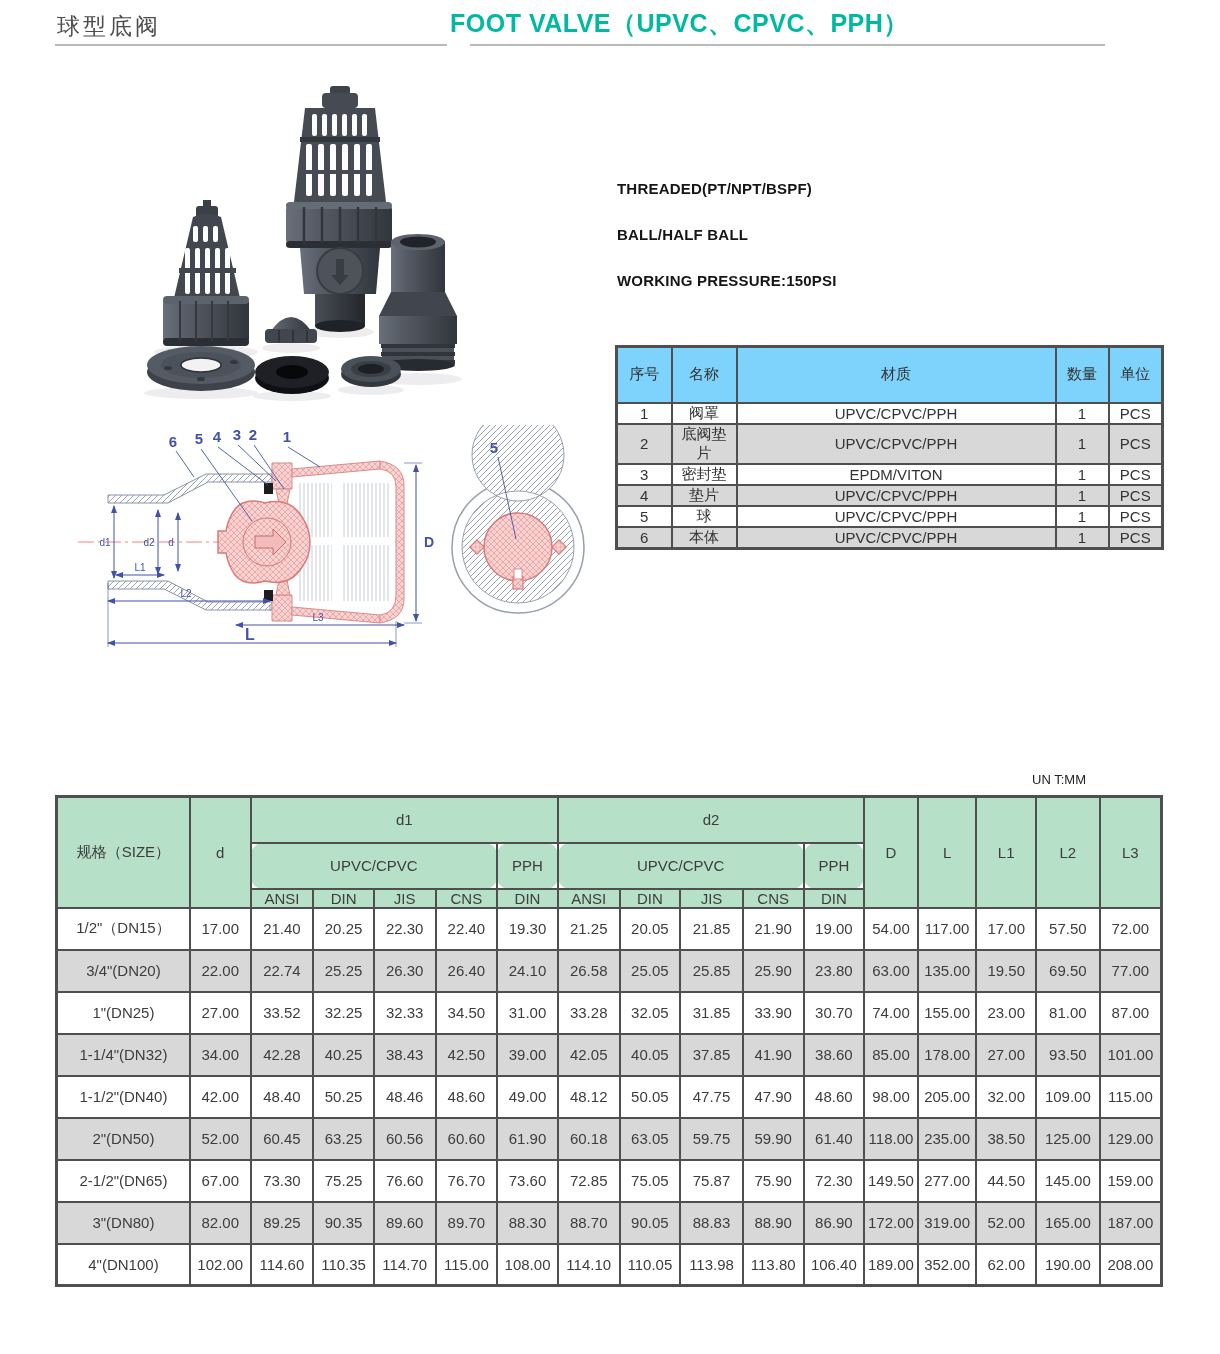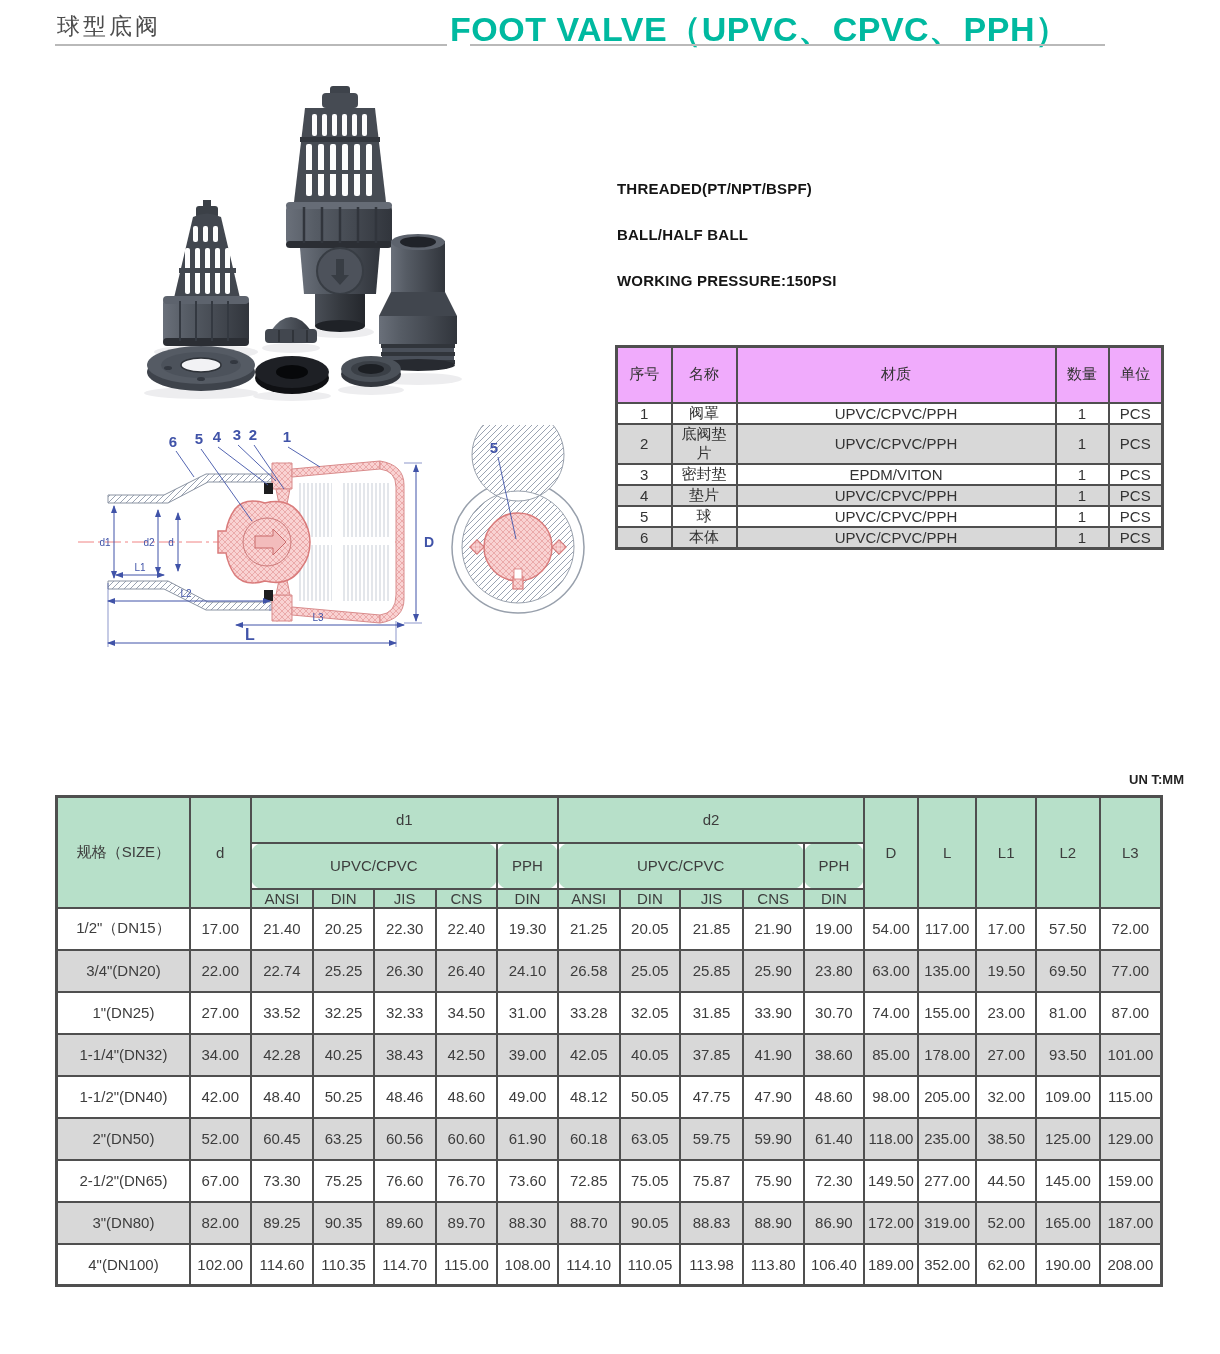--- a/index.html
+++ b/index.html
@@ -1,41 +1,41 @@
 <!DOCTYPE html>
 <html><head>
 <meta charset="utf-8">
 <style>
   * { margin:0; padding:0; box-sizing:border-box; }
   html,body { background:#ffffff; }
   body { width:1220px; height:1354px; position:relative; font-family:"Liberation Sans","DejaVu Sans",sans-serif; color:#333; }
   .page { position:absolute; left:0; top:0; width:1220px; height:1354px; background:#fff; overflow:hidden; }
 
   .title-cn { position:absolute; left:57px; top:11px; font-size:23px; font-weight:normal; color:#4d4d4d; letter-spacing:3px; }
-  .title-en { position:absolute; left:450px; top:7px; font-size:34px; font-weight:bold; color:#00b9a0; letter-spacing:0.5px; }
+  .title-en { position:absolute; left:450px; top:7px; font-size:25px; font-weight:bold; color:#00b9a0; letter-spacing:0.5px; }
   .rule { position:absolute; top:44px; height:2px; background:#b9b9b9; }
   .rule-left { left:55px; width:392px; }
   .rule-right { left:470px; width:635px; }
 
   .photo { position:absolute; left:60px; top:80px; width:520px; height:340px; }
   .drawing { position:absolute; left:60px; top:425px; width:540px; height:230px; }
 
   .specs { position:absolute; left:617px; top:180px; width:560px; }
   .spec-line { font-size:15px; font-weight:bold; color:#151515; letter-spacing:0.2px; margin-bottom:29px; white-space:nowrap; }
 
   table { border-collapse:collapse; table-layout:fixed; }
   th,td { border:2px solid #4f4f4f; text-align:center; vertical-align:middle; overflow:hidden; }
 
   .parts-table { position:absolute; left:615px; top:345px; width:546px; border:3px solid #4f4f4f; }
   .parts-table th,.parts-table td { font-size:15px; font-weight:normal; color:#333; padding:0 2px; }
-  .parts-table thead th { background:#f0abfc; height:56px; }
+  .parts-table thead th { background:#7dd3fc; height:56px; }
   .parts-table tbody td { height:21px; background:#fff; }
   .parts-table tbody tr.alt td { background:#d8d8d8; }
 
-  .unit-note { position:absolute; left:1064px; top:772px; width:120px; text-align:right; font-size:13px; font-weight:bold; color:#222; }
+  .unit-note { position:absolute; left:966px; top:772px; width:120px; text-align:right; font-size:13px; font-weight:normal; color:#222; }
 
   .dims-table { position:absolute; left:55px; top:795px; width:1108px; border:3px solid #4f4f4f; }
   .dims-table th,.dims-table td { font-size:15px; font-weight:normal; color:#3d3d3d; padding:0 1px; }
   .dims-table thead th { background:#b7e0c9; }
   .dims-table thead tr.h1 th { height:46px; }
   .dims-table thead tr.h2 th { height:46px;border-radius:12px; }
   .dims-table thead tr.h3 th { height:16px; }
   .dims-table tbody th,.dims-table tbody td { height:42px; background:#fff; }
   .dims-table tbody tr.alt th,.dims-table tbody tr.alt td { background:#d8d8d8; }
 </style>

